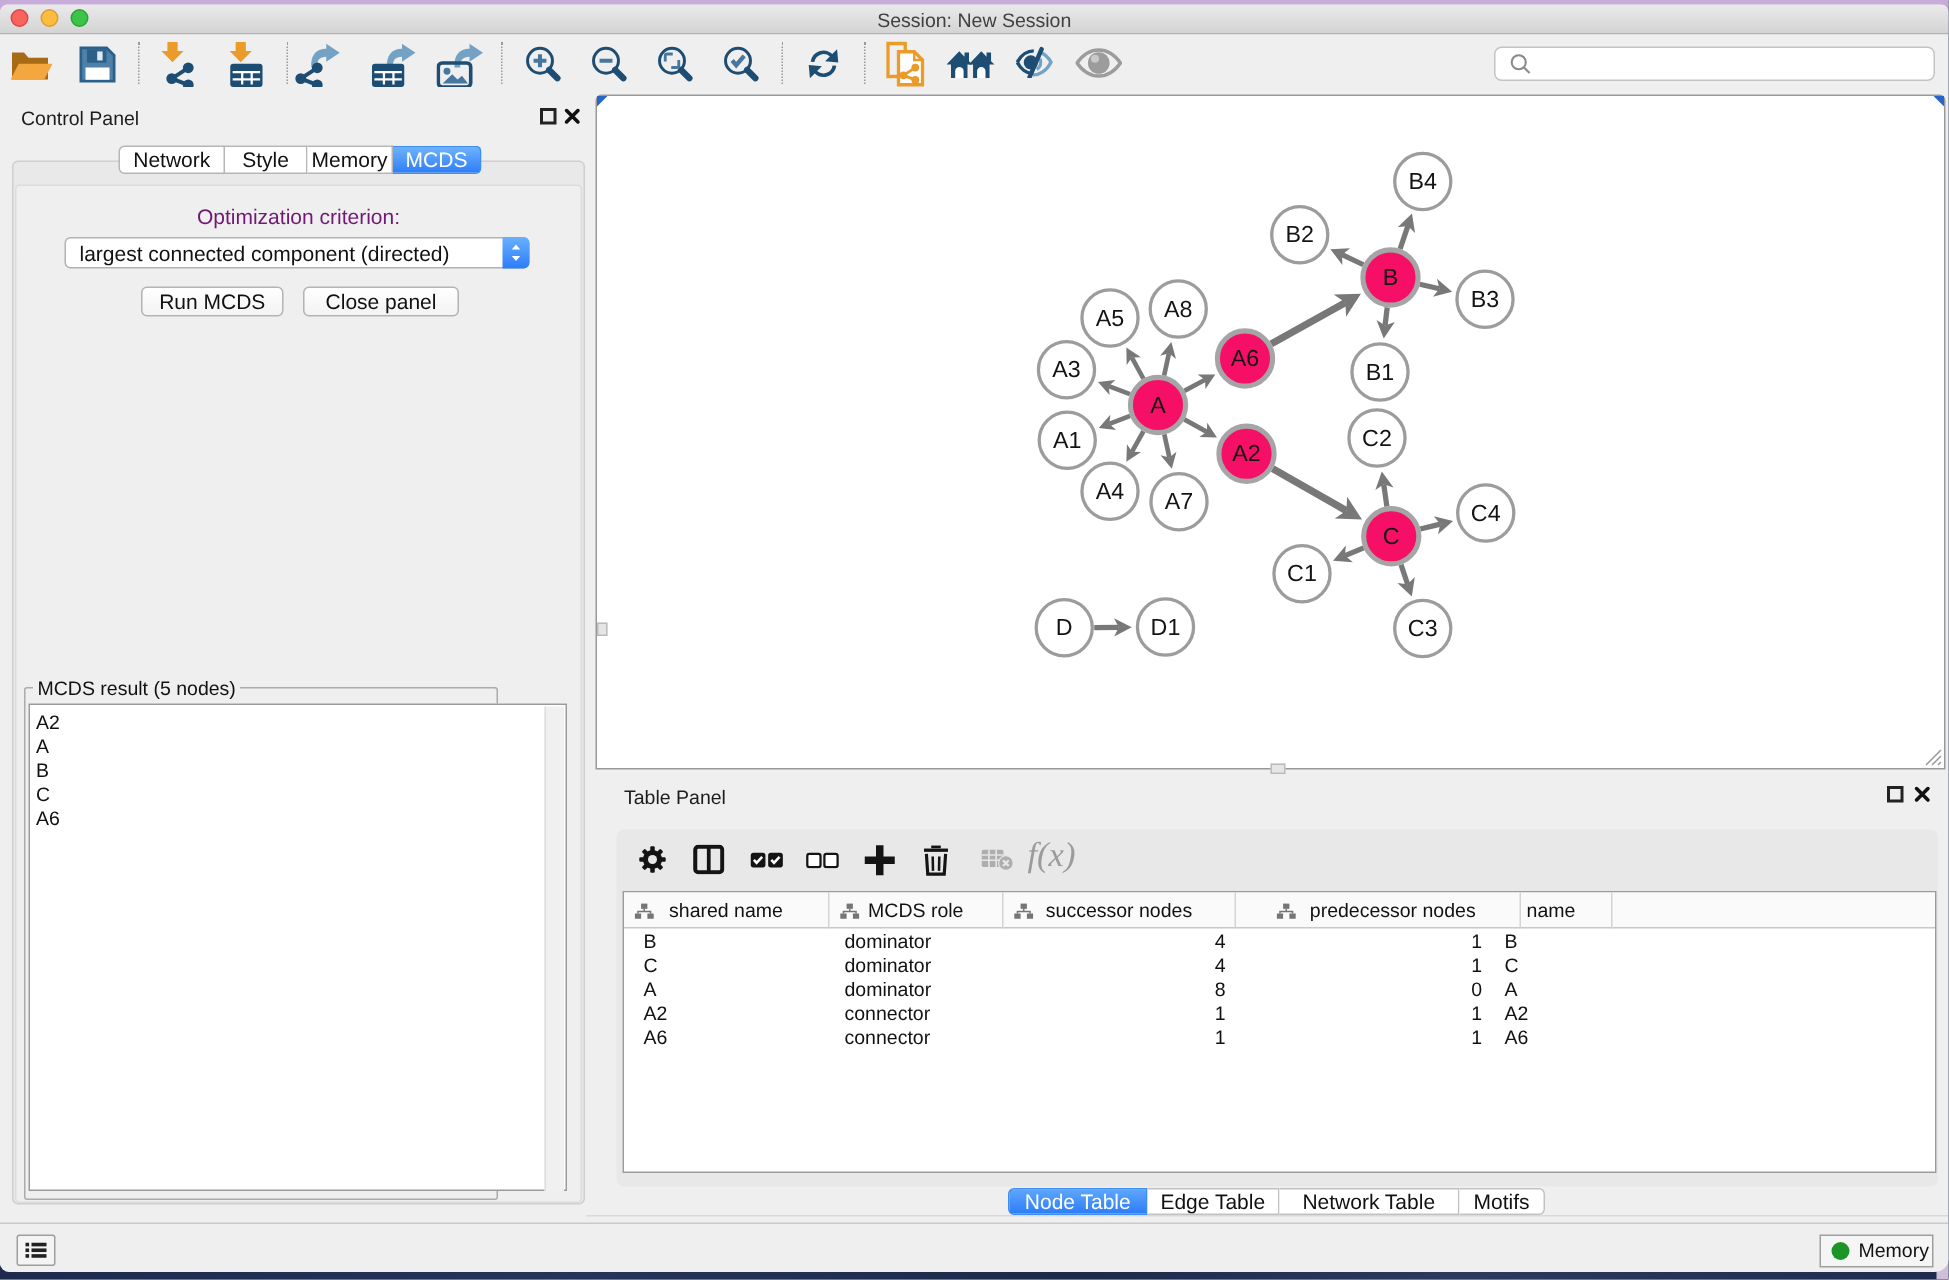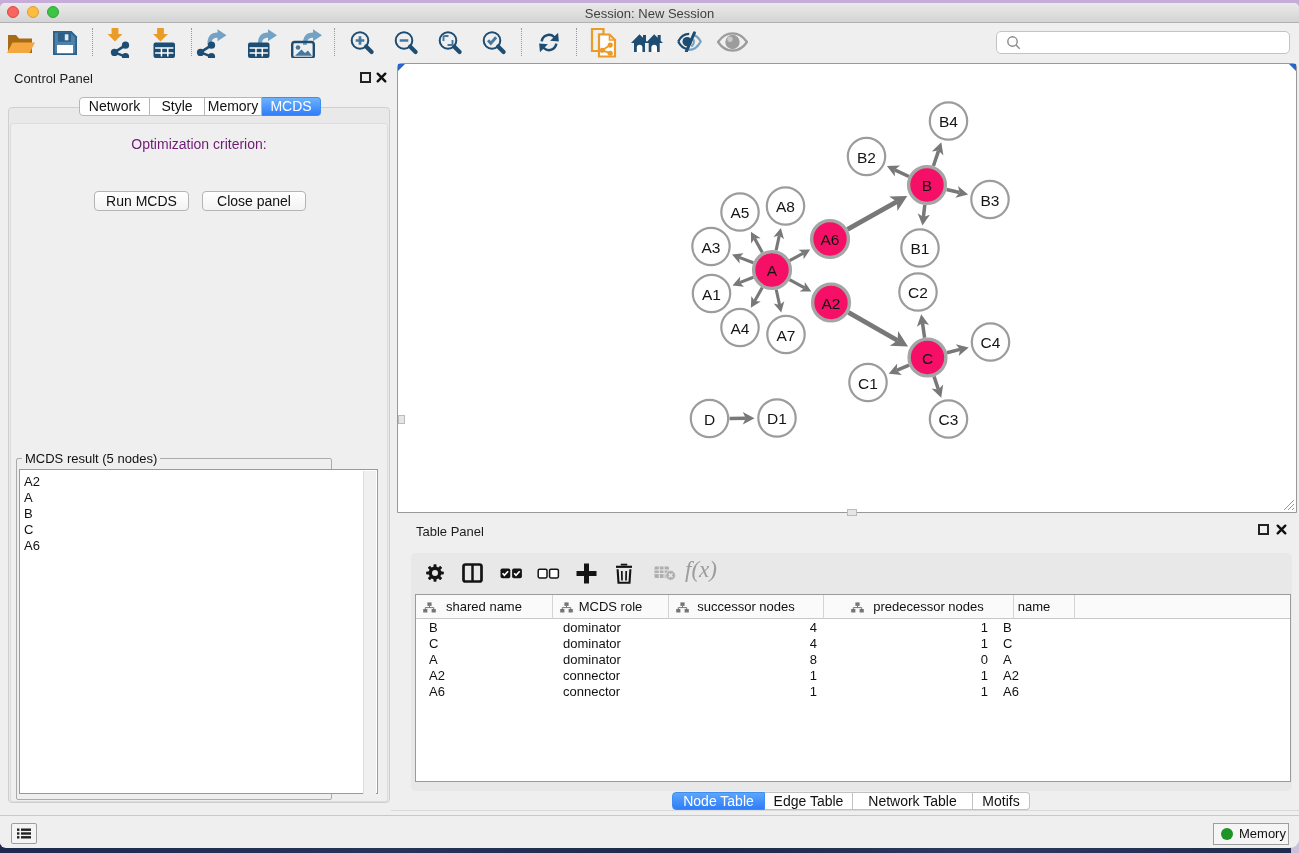--- a/index.html
+++ b/index.html
@@ -254,20 +254,27 @@
       </svg>
   <div id="cp-box"></div>
   <div id="cp-inner"></div>
   <div id="cp-tabs">
     <div class="seg" style="width:71px;">Network</div>
     <div class="seg" style="width:55px;">Style</div>
     <div class="seg" style="width:57px;">Memory</div>
     <div class="seg sel" style="width:59px;">MCDS</div>
   </div>
   <div id="opt-label">Optimization criterion:</div>
+  <div id="dropdown">
+    <div class="txt">largest connected component (directed)</div>
+    <div class="btn"><svg width="18" height="21" viewBox="0 0 18 21">
+            <path d="M9,5 L11.8,8.4 H6.2 Z" fill="#fff"></path>
+            <path d="M9,16 L6.2,12.6 H11.8 Z" fill="#fff"></path>
+          </svg></div>
+  </div>
   <div class="cbtn" style="left:94px; top:191px; width:95px;">Run MCDS</div>
   <div class="cbtn" style="left:202px; top:191px; width:104px;">Close panel</div>
   <div id="groupbox">
     <div class="gtitle">MCDS result (5 nodes)</div>
     <div id="mcds-list">
       <div class="it">A2</div>
           <div class="it">A</div>
           <div class="it">B</div>
           <div class="it">C</div>
           <div class="it">A6</div>

